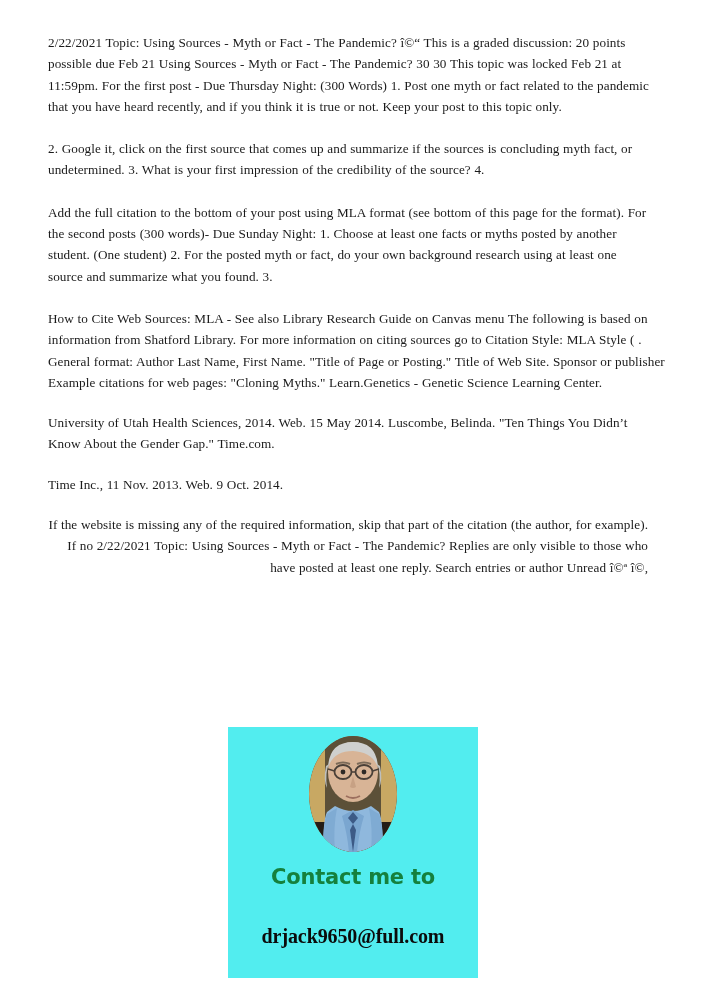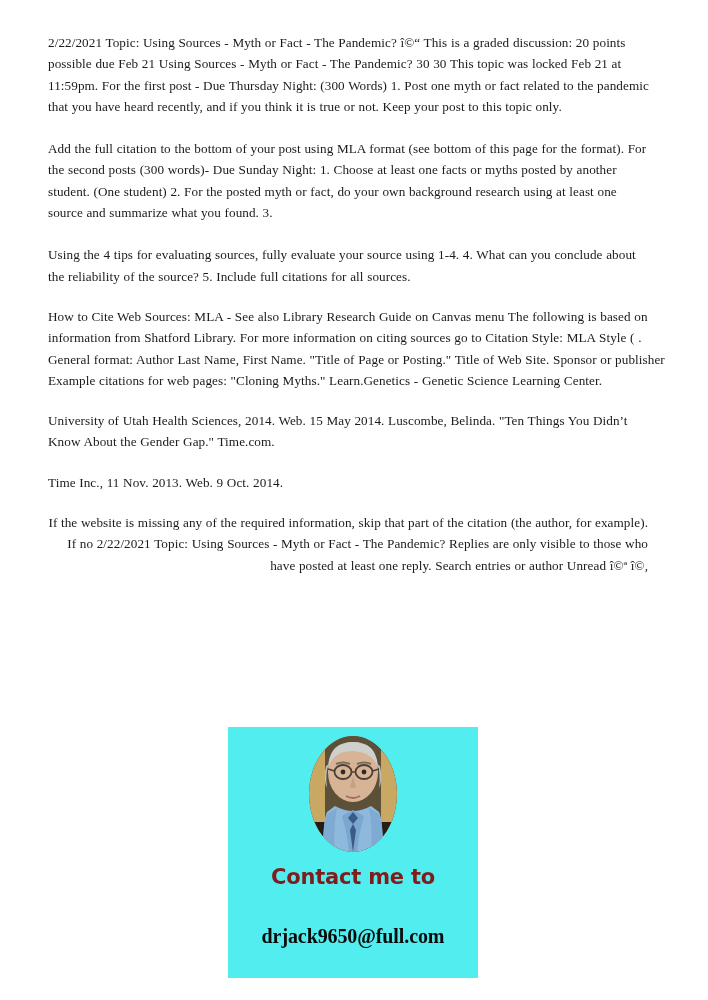--- a/index.html
+++ b/index.html
@@ -84,21 +84,21 @@
     height: 116px;
   }
 
   .banner-line {
     position: absolute;
     left: 0;
     width: 250px;
     text-align: center;
     font-family: "DejaVu Sans", "Liberation Sans", sans-serif;
     font-weight: bold;
-    color: #7f1d1d;
+    color: #15803d;
     font-size: 21px;
     letter-spacing: -0.01em;
   }
   .banner-line.l1 { top: 138px; }
   .banner-line.l2 { top: 167px; }
 
   .banner-email {
     position: absolute;
     left: 0;
     top: 198px;
@@ -111,22 +111,22 @@
     letter-spacing: -0.005em;
   }
 </style>
 </head>
 <body>
 
 <div class="page">
 
   <div class="doc-body">
     <p class="para wide">2/22/2021 Topic: Using Sources - Myth or Fact - The Pandemic? î©“ This is a graded discussion: 20 points possible due Feb 21 Using Sources - Myth or Fact - The Pandemic? 30 30 This topic was locked Feb 21 at 11:59pm. For the first post - Due Thursday Night: (300 Words) 1. Post one myth or fact related to the pandemic that you have heard recently, and if you think it is true or not. Keep your post to this topic only.</p>
+    <p class="para narrow">2. Google it, click on the first source that comes up and summarize if the sources is concluding myth fact, or undetermined. 3. What is your first impression of the credibility of the source? 4.</p>
     <p class="para narrow">Add the full citation to the bottom of your post using MLA format (see bottom of this page for the format). For the second posts (300 words)- Due Sunday Night: 1. Choose at least one facts or myths posted by another student. (One student) 2. For the posted myth or fact, do your own background research using at least one source and summarize what you found. 3.</p>
-    <p class="para narrow tight">Using the 4 tips for evaluating sources, fully evaluate your source using 1-4. 4. What can you conclude about the reliability of the source? 5. Include full citations for all sources.</p>
     <p class="para wide tight">How to Cite Web Sources: MLA - See also Library Research Guide on Canvas menu The following is based on information from Shatford Library. For more information on citing sources go to Citation Style: MLA Style ( . General format: Author Last Name, First Name. "Title of Page or Posting." Title of Web Site. Sponsor or publisher Example citations for web pages: "Cloning Myths." Learn.Genetics - Genetic Science Learning Center.</p>
     <p class="para narrow tight">University of Utah Health Sciences, 2014. Web. 15 May 2014. Luscombe, Belinda. "Ten Things You Didn’t Know About the Gender Gap." Time.com.</p>
     <p class="para narrow tight">Time Inc., 11 Nov. 2013. Web. 9 Oct. 2014.</p>
     <p class="para narrow">If the website is missing any of the required information, skip that part of the citation (the author, for example). If no 2/22/2021 Topic: Using Sources - Myth or Fact - The Pandemic? Replies are only visible to those who have posted at least one reply. Search entries or author Unread î©ª î©,</p>
   </div>
 
   <div class="banner">
 
     <div class="portrait-wrap">
       <svg class="portrait-svg" viewBox="0 0 88 116">

